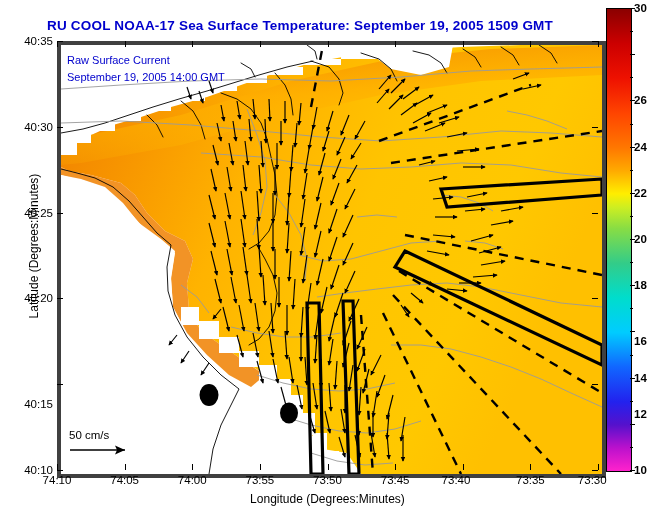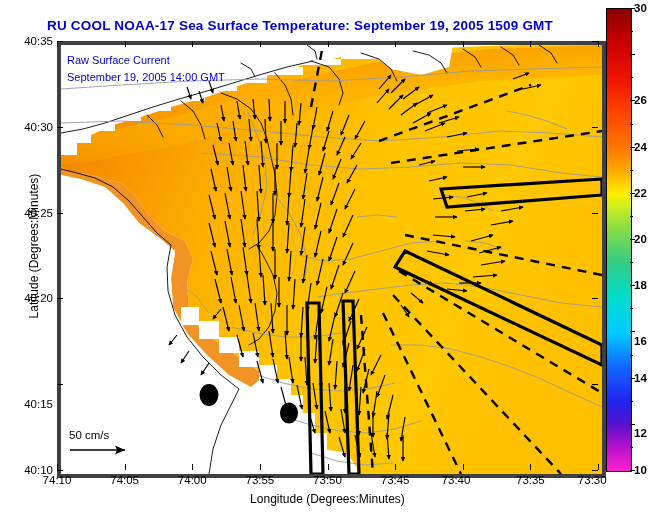--- a/index.html
+++ b/index.html
@@ -481,21 +481,21 @@
       <div class="cblab" style="top: 192.8px;">22</div>
       <div class="cbtick" style="top: 239px;"></div>
       <div class="cblab" style="top: 239px;">20</div>
       <div class="cbtick" style="top: 285.2px;"></div>
       <div class="cblab" style="top: 285.2px;">18</div>
       <div class="cbtick" style="top: 331.4px;"></div>
       <div class="cblab" style="top: 331.4px; margin-top: 10px;">16</div>
       <div class="cbtick" style="top: 377.6px;"></div>
       <div class="cblab" style="top: 377.6px;">14</div>
       <div class="cbtick" style="top: 423.8px;"></div>
-      <div class="cblab" style="top: 433px;">12</div>
+      <div class="cblab" style="top: 414px;">12</div>
       <div class="cbtick" style="top: 470px;"></div>
       <div class="cblab" style="top: 470px;">10</div>
       <div class="cbmtick" style="top: 446.9px;"></div>
       <div class="cbmtick" style="top: 400.7px;"></div>
       <div class="cbmtick" style="top: 354.5px;"></div>
       <div class="cbmtick" style="top: 308.3px;"></div>
       <div class="cbmtick" style="top: 262.1px;"></div>
       <div class="cbmtick" style="top: 215.9px;"></div>
       <div class="cbmtick" style="top: 169.7px;"></div>
       <div class="cbmtick" style="top: 123.5px;"></div>

